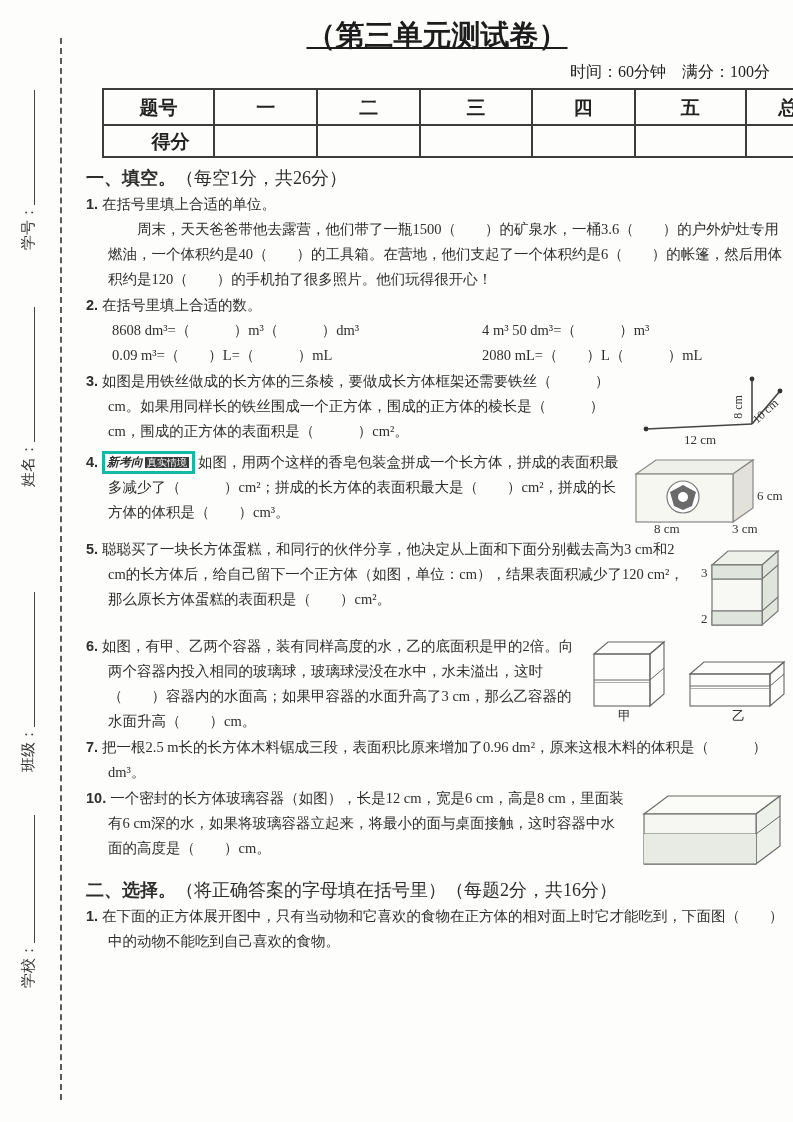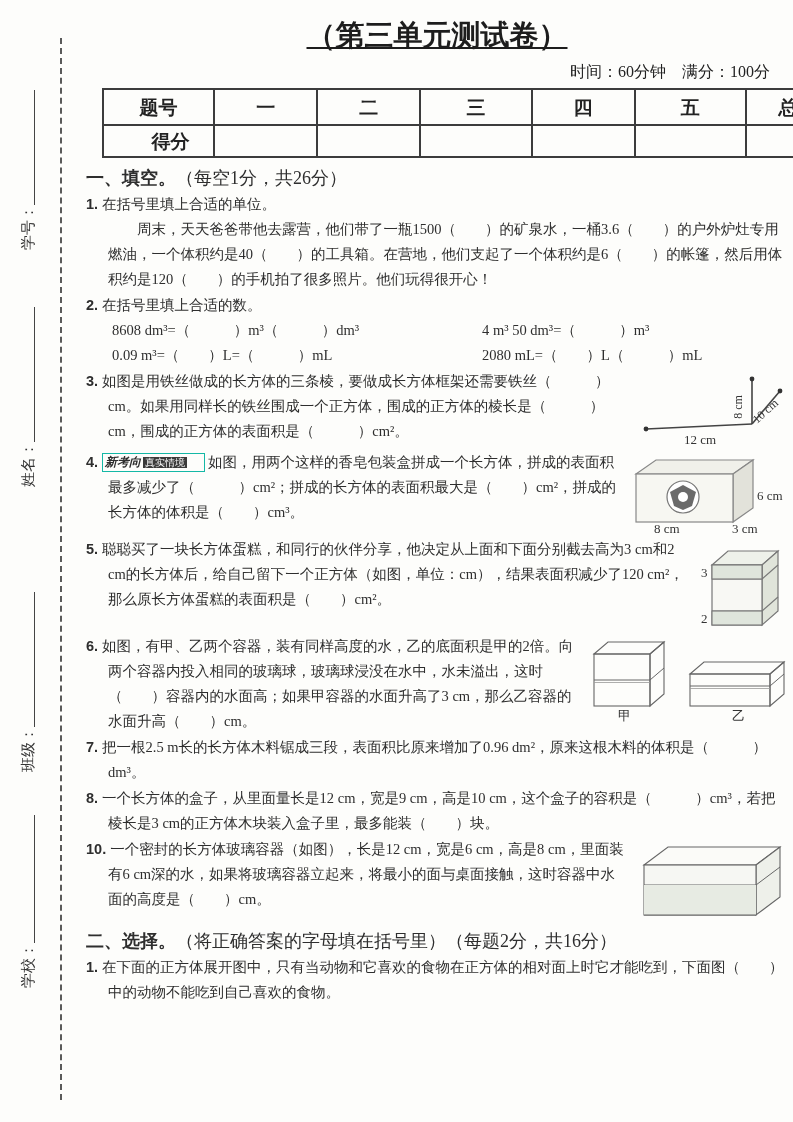--- a/index.html
+++ b/index.html
@@ -36,21 +36,21 @@
   
   .sec-head{margin-top:6px;font-size:18px;}
   .sec-head .sec-title{font-weight:bold;font-family:"Liberation Sans","DejaVu Sans",sans-serif;}
   .q{display:flow-root;padding-left:22px;text-indent:-22px;margin-top:1px;}
   .q .qnum{font-family:"Liberation Sans","DejaVu Sans",sans-serif;font-weight:bold;padding-right:4px;}
   .q-para{text-indent:2em;padding-left:22px;}
   .conv-row{display:flex;padding-left:26px;}
   .conv-row span:first-child{width:370px;}
   .figure{float:right;margin:2px 2px 2px 8px;}
   .badge{
-    display:inline-block;text-indent:0;border:1px solid #14b8a6;padding:0 17px 0 2px;line-height:16px;
+    display:inline-block;text-indent:0;border:3px solid #14b8a6;padding:0 3px 0 2px;line-height:16px;
     font-size:12px;vertical-align:1px;margin-right:3px;white-space:nowrap;
   }
   .badge .b-main{font-weight:bold;font-style:italic;font-family:"Liberation Sans","DejaVu Sans",sans-serif;}
   .badge .b-sub{background:#3a3a3a;color:#fff;font-size:10px;padding:0 2px;margin-left:2px;}
   
   .options-row{display:flex;justify-content:space-between;padding:8px 14px 0 26px;min-height:112px;align-items:center;}
   svg text{font-family:"Liberation Serif","DejaVu Serif",serif;}
 </style>
 </head>
 <body>
@@ -195,23 +195,20 @@
         <line x1="104" y1="52.5" x2="184" y2="52.5" stroke="#999" stroke-width="0.8"></line>
         <text x="146" y="84" font-size="13" fill="#333">乙</text>
       </svg>
       <span class="qnum">6.</span><span>如图，有甲、乙两个容器，装有同样高度的水，乙的底面积是甲的2倍。向两个容器内投入相同的玻璃球，玻璃球浸没在水中，水未溢出，这时（　　）容器内的水面高；如果甲容器的水面升高了3 cm，那么乙容器的水面升高（　　）cm。</span>
     </div>
 
     <div class="q">
       <span class="qnum">7.</span><span>把一根2.5 m长的长方体木料锯成三段，表面积比原来增加了0.96 dm²，原来这根木料的体积是（　　　）dm³。</span>
     </div>
 
-    <div class="q">
-      <span class="qnum">8.</span><span>一个长方体的盒子，从里面量长是12 cm，宽是9 cm，高是10 cm，这个盒子的容积是（　　　）cm³，若把棱长是3 cm的正方体木块装入盒子里，最多能装（　　）块。</span>
-    </div>
 
 
     <div class="q">
       <svg class="figure" width="152" height="82" viewBox="0 0 152 82">
         <polygon points="10,26 34,8 146,8 122,26" fill="#fbfbf8" stroke="#666" stroke-width="1.1"></polygon>
         <polygon points="122,26 146,8 146,58 122,76" fill="#eef0ea" stroke="#666" stroke-width="1.1"></polygon>
         <rect x="10" y="26" width="112" height="50" fill="#f6f7f3" stroke="#666" stroke-width="1.1"></rect>
         <line x1="10" y1="46" x2="122" y2="46" stroke="#666" stroke-width="1"></line>
         <line x1="122" y1="46" x2="146" y2="28" stroke="#666" stroke-width="1"></line>
         <rect x="10" y="46" width="112" height="30" fill="#e7ebe3" stroke="none"></rect>

